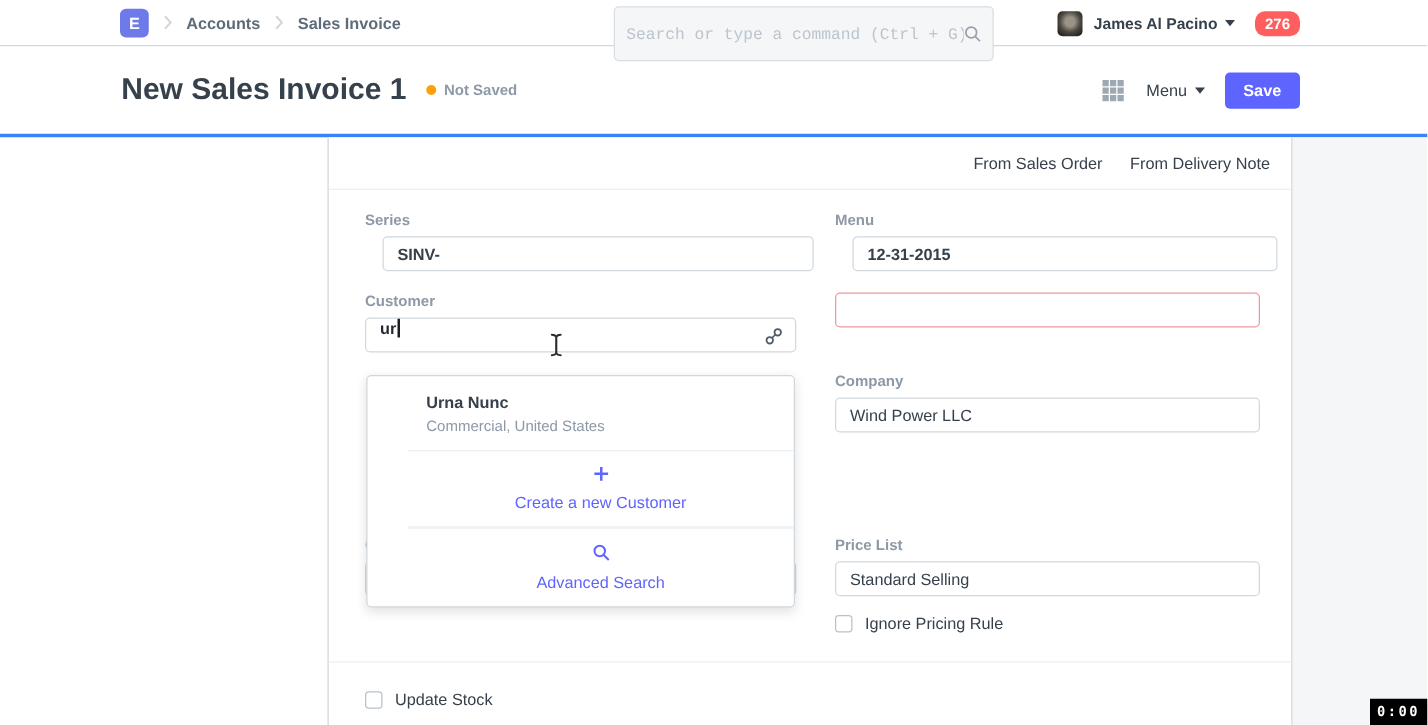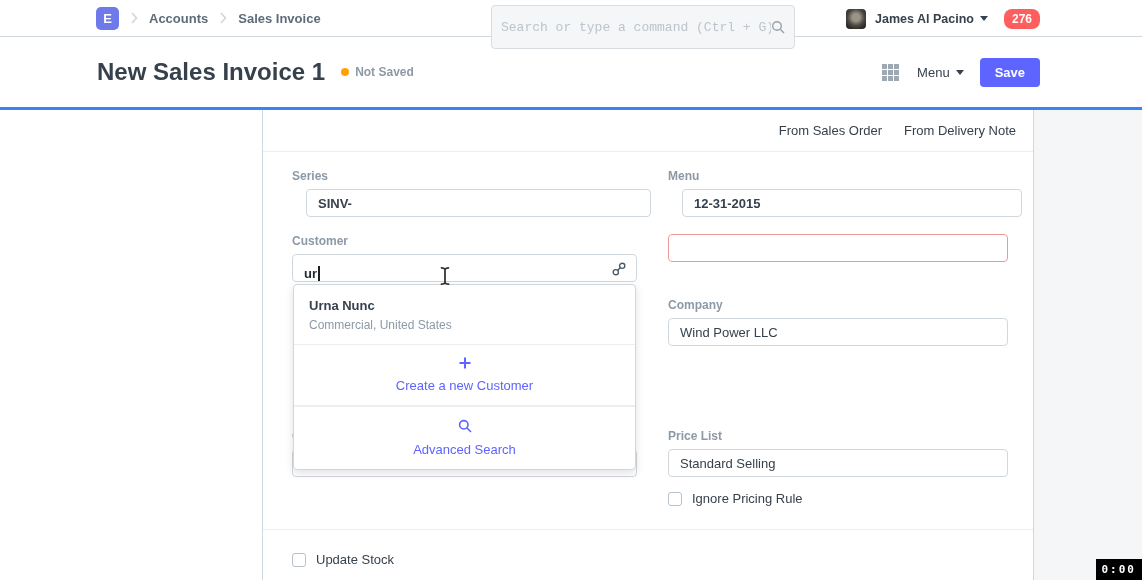--- a/index.html
+++ b/index.html
@@ -61,28 +61,28 @@
   .f-label { font-size:12px; font-weight:bold; color:#8d99a6; margin-bottom:6px; }
   .f-label.req { color:#e86464; }
   .f-input { width:100%; height:28px; border:1px solid #d1d8dd; border-radius:4px;
     font-size:13px; color:#36414c; padding:0 11px; font-family:inherit; background:#fff; outline:none; }
   .f-input.bold { font-weight:bold;margin-left:14px; }
   .f-input.req-border { border-color:#ef9a9a; }
   .mt17 { margin-top:17px; } .mt16 { margin-top:16px; } .mt83 { margin-top:83px; }
   .mt14 { margin-top:14px; } .mt22 { margin-top:22px; }
 
   .input-like { width:100%; height:28px; border:1px solid #d1d8dd; border-radius:4px;
-    display:flex; align-items:flex-end; padding:0 11px; background:#fff; position:relative; }
+    display:flex; align-items:flex-start; padding:0 11px; background:#fff; position:relative; }
   .typed { font-size:13px; font-weight:bold; color:#1f2933; }
   .text-caret { display:inline-block; width:1.5px; height:15px; background:#1f1f1f; margin-left:1px; }
   .link-icon { position:absolute; right:9px; top:6px; cursor:pointer; }
 
   
-  .dropdown { position:absolute; left:0; right:0; top:100%; margin-top:3px; background:#fff;
-    border:1px solid #d1d8dd; border-radius:4px; box-shadow:0 3px 9px rgba(0,0,0,0.12); z-index:10; }
+  .dropdown { position:absolute; left:0; right:0; top:100%; margin-top:19px; background:#fff;
+    border:1px solid #d1d8dd; border-radius:4px; box-shadow:0 3px 9px rgba(0,0,0,0.12); z-index:10;padding-left:32px; }
   .dd-result { padding:13px 15px 12px; border-bottom:1px solid #ebeff2; cursor:pointer; }
   .dd-title { font-size:13px; font-weight:bold; color:#36414c; }
   .dd-sub { font-size:12px; color:#8d99a6; margin-top:5px; }
   .dd-action { padding:12px 15px; display:flex; align-items:center; gap:9px;
     font-size:13px; color:#5e64ff; cursor:pointer;flex-direction:column; }
   .dd-action + .dd-action { border-top:1px solid #ebeff2; }
   .dd-action:first-of-type { border-top:none; }
   .dd-create { border-bottom:1px solid #ebeff2; }
 
   .check-row { display:flex; align-items:center; gap:10px; cursor:pointer; }

